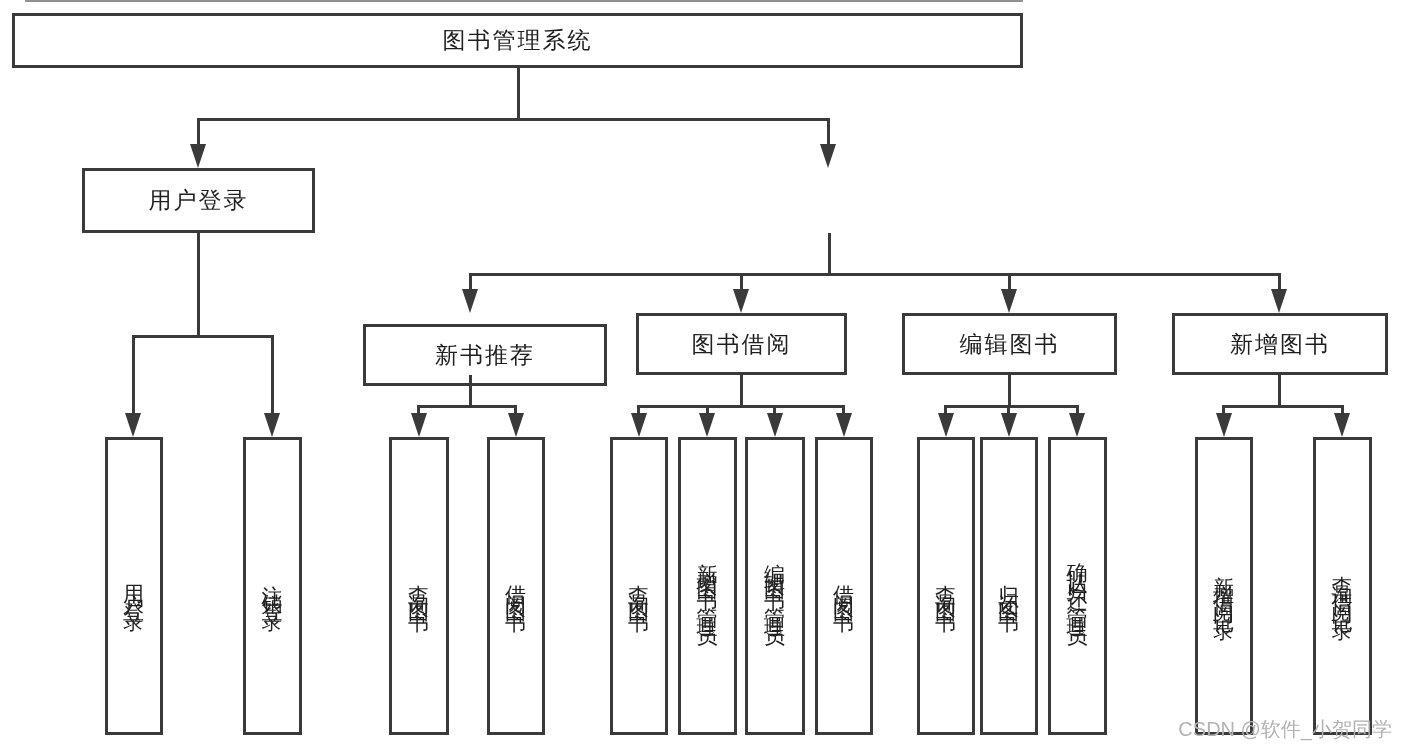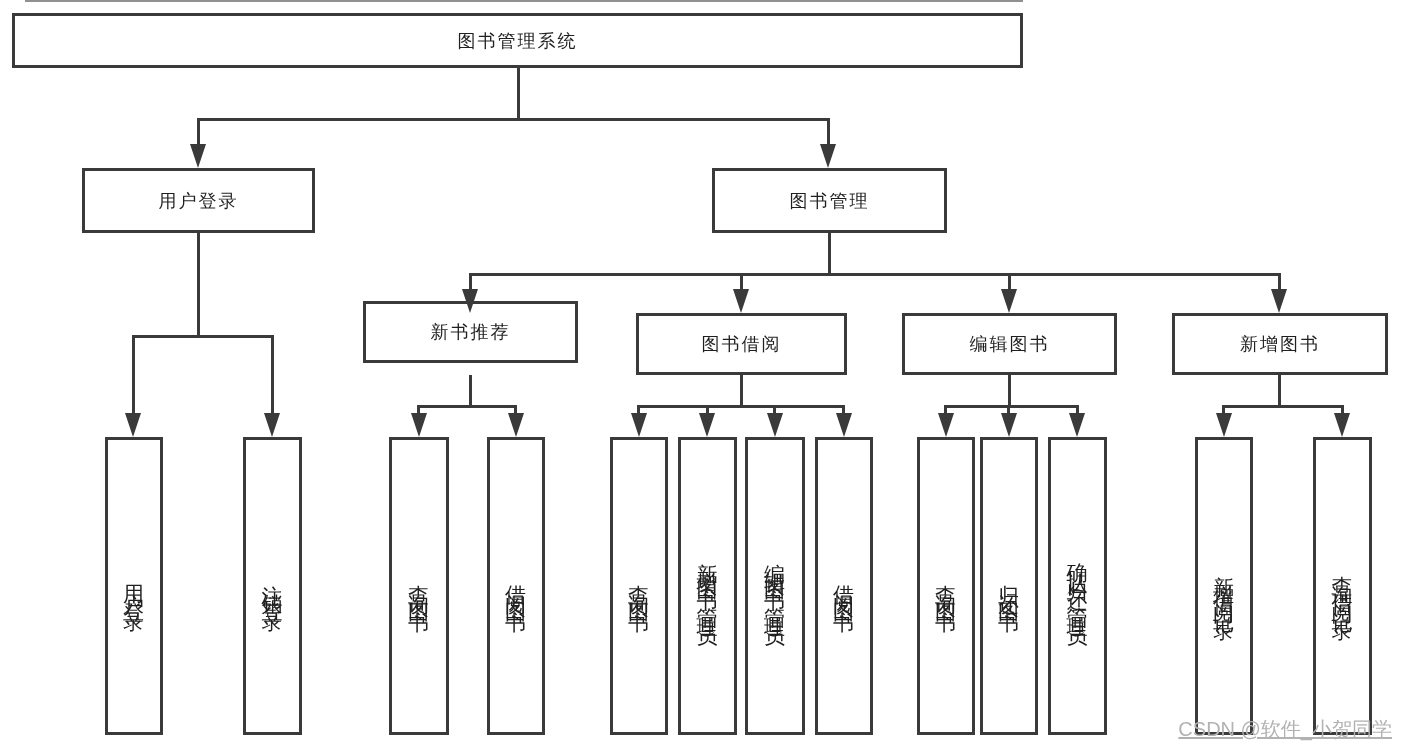--- a/index.html
+++ b/index.html
@@ -10,56 +10,53 @@
     width:1405px;height:747px;background:var(--background);
     font-family:"Liberation Sans","DejaVu Sans",sans-serif;
     position:relative;overflow:hidden;color:var(--text);
   }
   .stage{position:absolute;inset:0;}
   .box{
     position:absolute;box-sizing:border-box;border:3px solid var(--line);
     background:#fff;display:flex;align-items:center;justify-content:center;
     color:var(--text);
   }
-  .box.h{font-size:18px;letter-spacing:2px;}
+  .box.h{font-size:23px;letter-spacing:2px;}
   .box.v{font-size:21px;}
   .vtext{writing-mode:vertical-rl;text-orientation:mixed;letter-spacing:9px;line-height:1;}
   .hl{position:absolute;height:3px;background:var(--line);}
   .vl{position:absolute;width:3px;background:var(--line);}
   .ah{
     position:absolute;width:0;height:0;
     border-left:8px solid transparent;border-right:8px solid transparent;
     border-top:24px solid var(--line);
   }
   .artifact{position:absolute;background:var(--artifact);}
   .watermark{
     position:absolute;top:716px;right:13px;font-size:20px;
-    color:var(--watermark);white-space:nowrap;z-index:10;text-decoration:underline;
+    color:var(--watermark);white-space:nowrap;z-index:10;
   }
 </style>
 </head>
 <body>
 
 <div class="stage">
 
   <div class="artifact" style="left:25px;top:0;width:998px;height:2px"></div>
 
   <div class="box h" style="left:12px;top:13px;width:1011px;height:55px">
     <span>图书管理系统</span>
   </div>
 
   <div class="box h" style="left:82px;top:168px;width:233px;height:65px">
     <span>用户登录</span>
   </div>
 
-  <div class="box h" style="left:712px;top:168px;width:235px;height:65px">
-    <span>图书管理</span>
-  </div>
 
-  <div class="box h" style="left:363px;top:301px;width:215px;height:62px">
+  <div class="box h" style="left:363px;top:324px;width:244px;height:62px">
     <span>新书推荐</span>
   </div>
   <div class="box h" style="left:636px;top:313px;width:211px;height:62px">
     <span>图书借阅</span>
   </div>
   <div class="box h" style="left:902px;top:313px;width:215px;height:62px">
     <span>编辑图书</span>
   </div>
   <div class="box h" style="left:1172px;top:313px;width:216px;height:62px">
     <span>新增图书</span>

